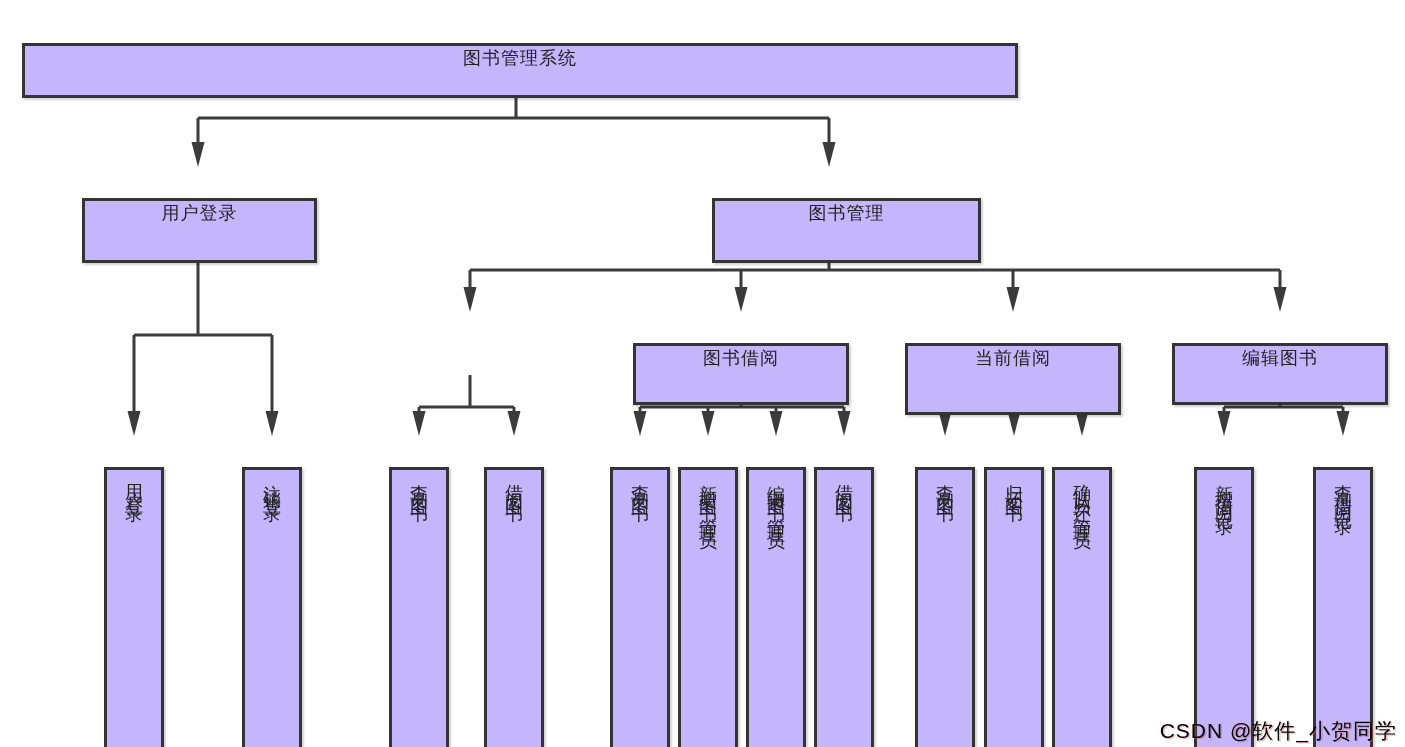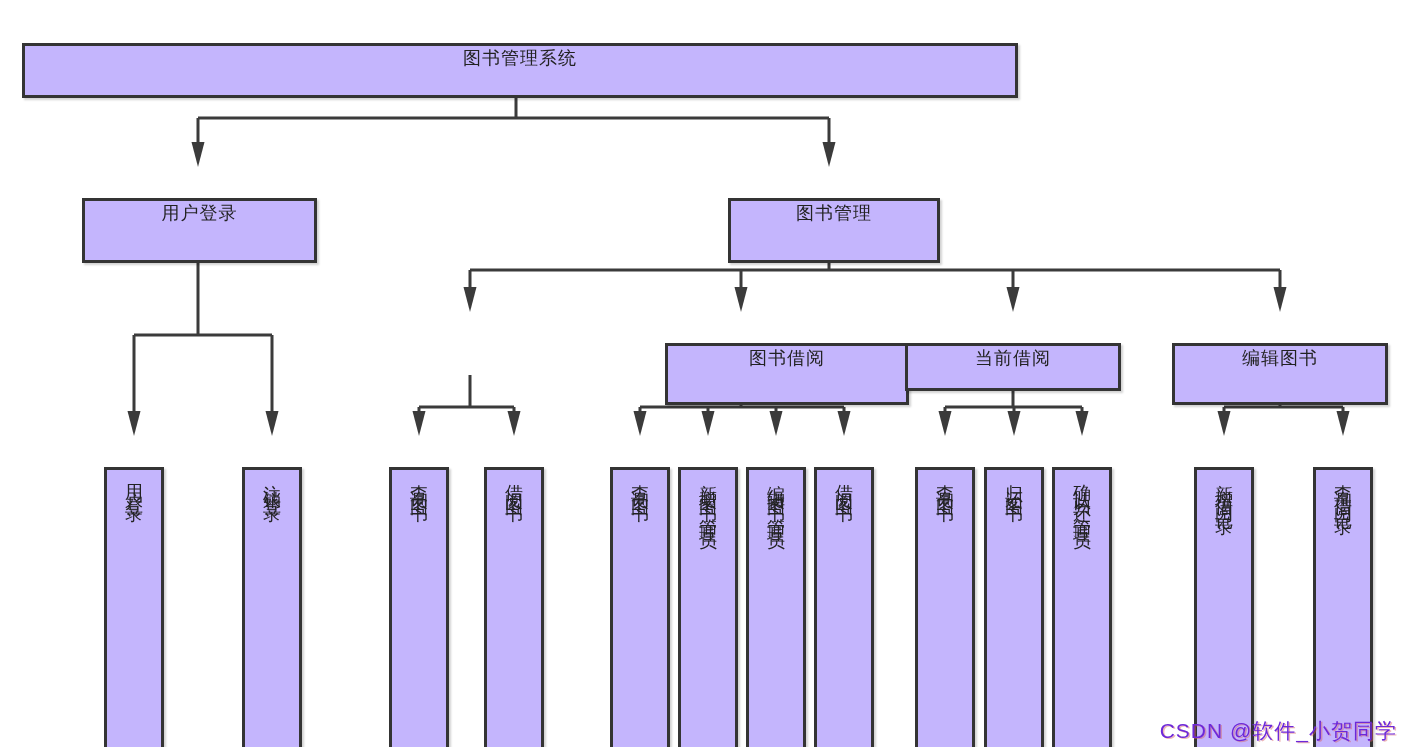--- a/index.html
+++ b/index.html
@@ -16,21 +16,21 @@
     box-shadow:2px 2px 2px rgba(0,0,0,0.18);
     margin-top:30px;
   }
   .hnode span{font-size:18px;letter-spacing:1px;white-space:nowrap;}
   .vnode span{
     writing-mode:vertical-rl;text-orientation:mixed;
     font-size:18px;letter-spacing:0.38em;line-height:1;white-space:nowrap;
   }
   #watermark{
     position:absolute;right:8px;bottom:2px;font-size:21px;letter-spacing:1px;
-    color:#6d28d9;text-shadow:1.5px 1px 0 rgba(216,96,96,0.45);
+    color:#000000;text-shadow:1.5px 1px 0 rgba(216,96,96,0.45);
   }
 </style>
 </head>
 <body>
 
 <div id="canvas">
 
   <svg id="connectors" viewBox="0 0 1405 747" xmlns="http://www.w3.org/2000/svg">
 
     <path d="M516 68 V118 M198 118 H829 M198 118 V146 M829 118 V146"></path>
@@ -67,28 +67,28 @@
     <polygon points="1336.5,411 1349.5,411 1343,436"></polygon>
   </svg>
 
   <div class="hnode" style="left:22px;top:13px;width:996px;height:55px">
     <span>图书管理系统</span>
   </div>
 
   <div class="hnode" style="left:82px;top:168px;width:235px;height:65px">
     <span>用户登录</span>
   </div>
-  <div class="hnode" style="left:728px;top:168px;width:212px;height:65px">
+  <div class="hnode" style="left:712px;top:168px;width:269px;height:65px">
     <span>图书管理</span>
   </div>
 
-  <div class="hnode" style="left:665px;top:313px;width:244px;height:62px">
+  <div class="hnode" style="left:633px;top:313px;width:216px;height:62px">
     <span>图书借阅</span>
   </div>
-  <div class="hnode" style="left:905px;top:313px;width:216px;height:48px">
+  <div class="hnode" style="left:905px;top:313px;width:216px;height:72px">
     <span>当前借阅</span>
   </div>
   <div class="hnode" style="left:1172px;top:313px;width:216px;height:62px">
     <span>编辑图书</span>
   </div>
 
   <div class="vnode" style="left:104px;top:437px;width:60px;height:300px">
     <span>用户登录</span>
   </div>
   <div class="vnode" style="left:242px;top:437px;width:60px;height:300px">

